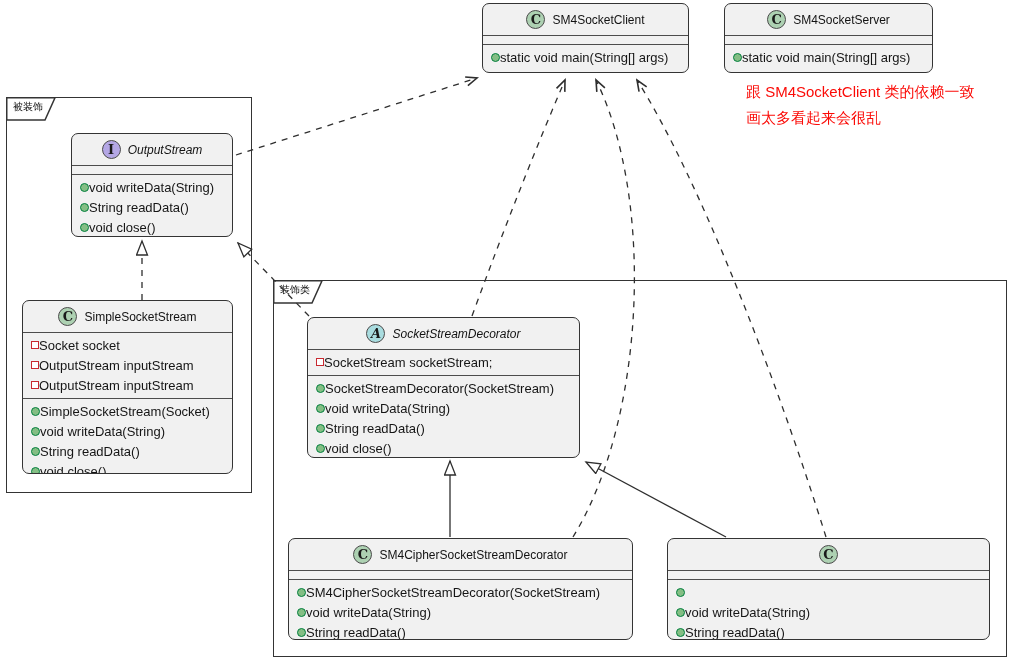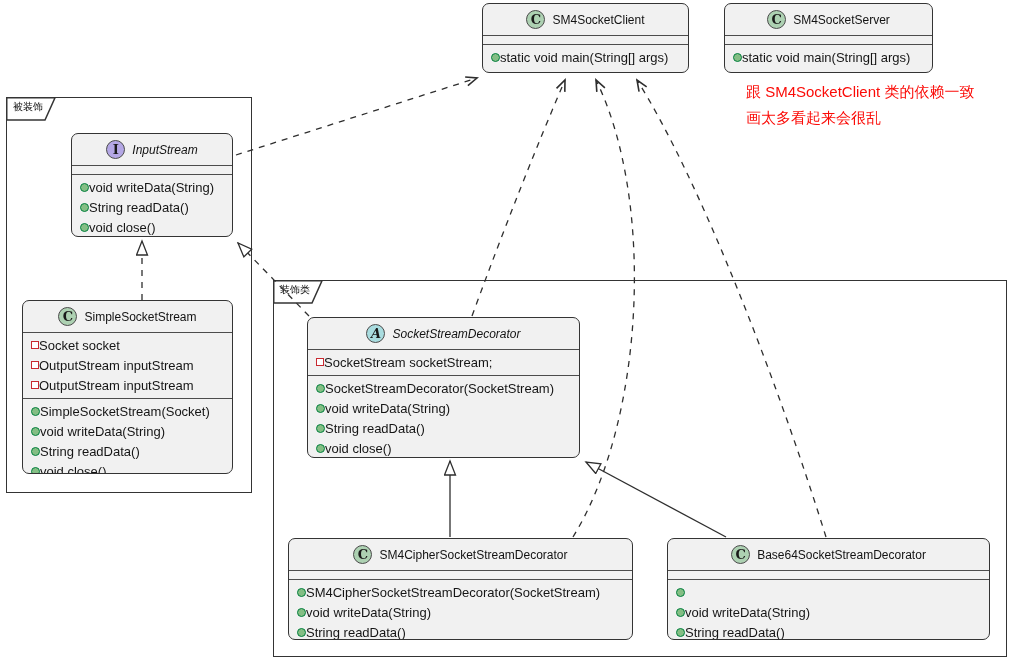--- a/index.html
+++ b/index.html
@@ -82,21 +82,21 @@
     <div class="member">
       <span class="vis pub"></span>
       <span>static void main(String[] args)</span>
     </div>
   </div>
 </div>
 
 <div class="cls" style="left:71px;top:133px;width:162px;height:104px;">
   <div class="cls-title">
     <span class="spot spot-i">I</span>
-    <span class="cls-name it">InputStream</span>
+    <span class="cls-name it">OutputStream</span>
   </div>
   <div class="comp empty"></div>
   <div class="comp">
     <div class="member">
       <span class="vis pub"></span>
       <span>void writeData(String)</span>
     </div>
     <div class="member">
       <span class="vis pub"></span>
       <span>String readData()</span>
@@ -196,21 +196,20 @@
     <div class="member">
       <span class="vis pub"></span>
       <span>String readData()</span>
     </div>
   </div>
 </div>
 
 <div class="cls" style="left:667px;top:538px;width:323px;height:102px;">
   <div class="cls-title">
     <span class="spot spot-c">C</span>
-    <span class="cls-name">Base64SocketStreamDecorator</span>
   </div>
   <div class="comp empty"></div>
   <div class="comp">
     <div class="member">
       <span class="vis pub"></span>
     </div>
     <div class="member">
       <span class="vis pub"></span>
       <span>void writeData(String)</span>
     </div>

